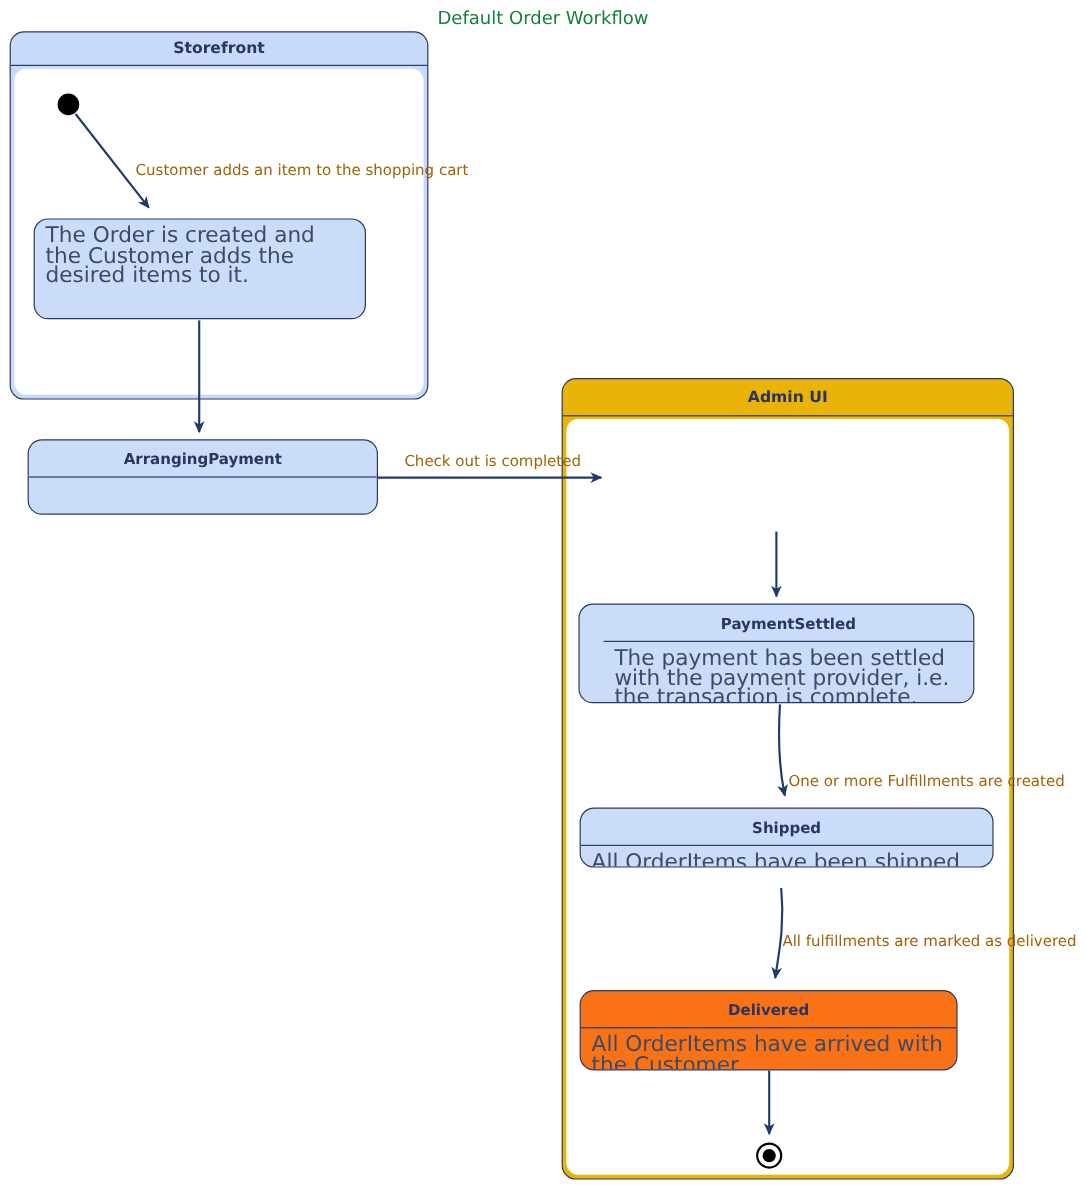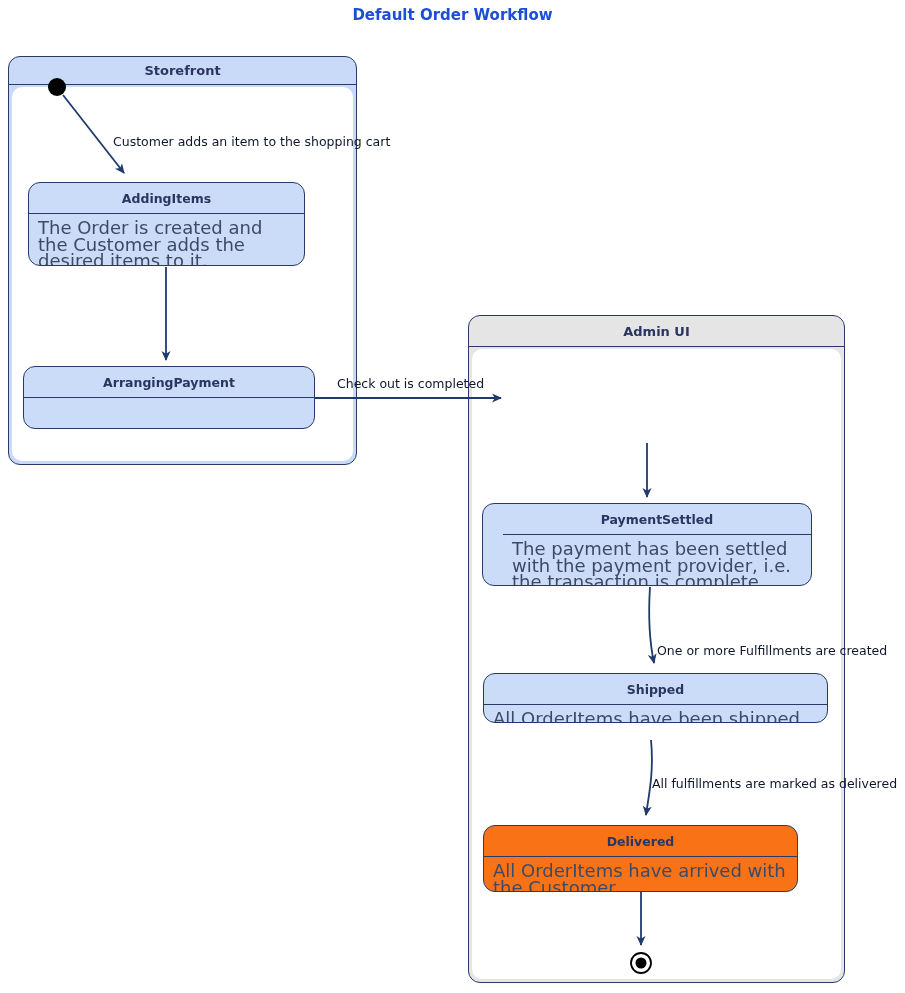--- a/index.html
+++ b/index.html
@@ -2,27 +2,27 @@
 <html><head>
 <meta charset="utf-8">
 <style>
   html,body{margin:0;padding:0;background:#ffffff;}
   #stage{
     position:relative;width:905px;height:993px;background:#ffffff;overflow:hidden;
     font-family:"DejaVu Sans","Liberation Sans",sans-serif;
   }
   .diagram-title{
     position:absolute;top:6px;left:0;width:905px;text-align:center;
-    font-size:15px;font-weight:700;color:#1d4ed8;
+    font-size:15px;font-weight:400;color:#15803d;
   }
   .container{
     position:absolute;border:1.5px solid #2a3a68;border-radius:12px;box-sizing:border-box;
   }
   .container.blue{background:#c9d9f8;}
-  .container.orange{background:#e5e5e5;}
+  .container.orange{background:#eab308;}
   .container-header{
     display:flex;align-items:center;justify-content:center;
     font-weight:bold;font-size:13px;color:#2a3560;
   }
   .container.blue .container-header{height:27px;border-bottom:1.5px solid #2a3a68;}
   .container.orange .container-header{height:30px;border-bottom:1.5px solid #2a3a68;}
   .container-body{
     position:absolute;left:3px;right:3px;bottom:3px;background:#ffffff;border-radius:10px;
   }
   .container.blue .container-body{top:30px;}
@@ -33,43 +33,42 @@
   }
   .state.green{background:#f97316;}
   .state-title{
     font-weight:bold;font-size:12.5px;color:#2a3560;text-align:center;
     padding:8px 6px 7px 6px;border-bottom:1.5px solid #2a3a68;
   }
   .state-body{
     padding:6px 9px;font-size:18px;line-height:16.5px;text-align:left;
   }
   .edge-label{
-    position:absolute;font-size:12.5px;color:#0f172a;white-space:nowrap;
+    position:absolute;font-size:12.5px;color:#a16207;white-space:nowrap;
   }
   #edges{position:absolute;left:0;top:0;width:905px;height:993px;pointer-events:none;}
 </style>
 </head>
 <body>
 
 <div id="stage">
 
   <div class="diagram-title">Default Order Workflow</div>
 
-  <div class="container blue" style="left:8px;top:56px;width:349px;height:409px;">
+  <div class="container blue" style="left:8px;top:26px;width:349px;height:307px;">
     <div class="container-header">Storefront</div>
     <div class="container-body"></div>
   </div>
 
   <div class="container orange" style="left:468px;top:315px;width:377px;height:668px;">
     <div class="container-header">Admin UI</div>
     <div class="container-body"></div>
   </div>
 
   <div class="state" style="left:28px;top:182px;width:277px;height:84px;">
-    <div class="state-title">AddingItems</div>
     <div class="state-body">The Order is created and the Customer adds the desired items to it.</div>
   </div>
 
   <div class="state" style="left:23px;top:366px;width:292px;height:63px;">
     <div class="state-title">ArrangingPayment</div>
   </div>
 
 
   <div class="state" style="left:482px;top:503px;width:330px;height:83px;padding-left:20px;">
     <div class="state-title">PaymentSettled</div>

